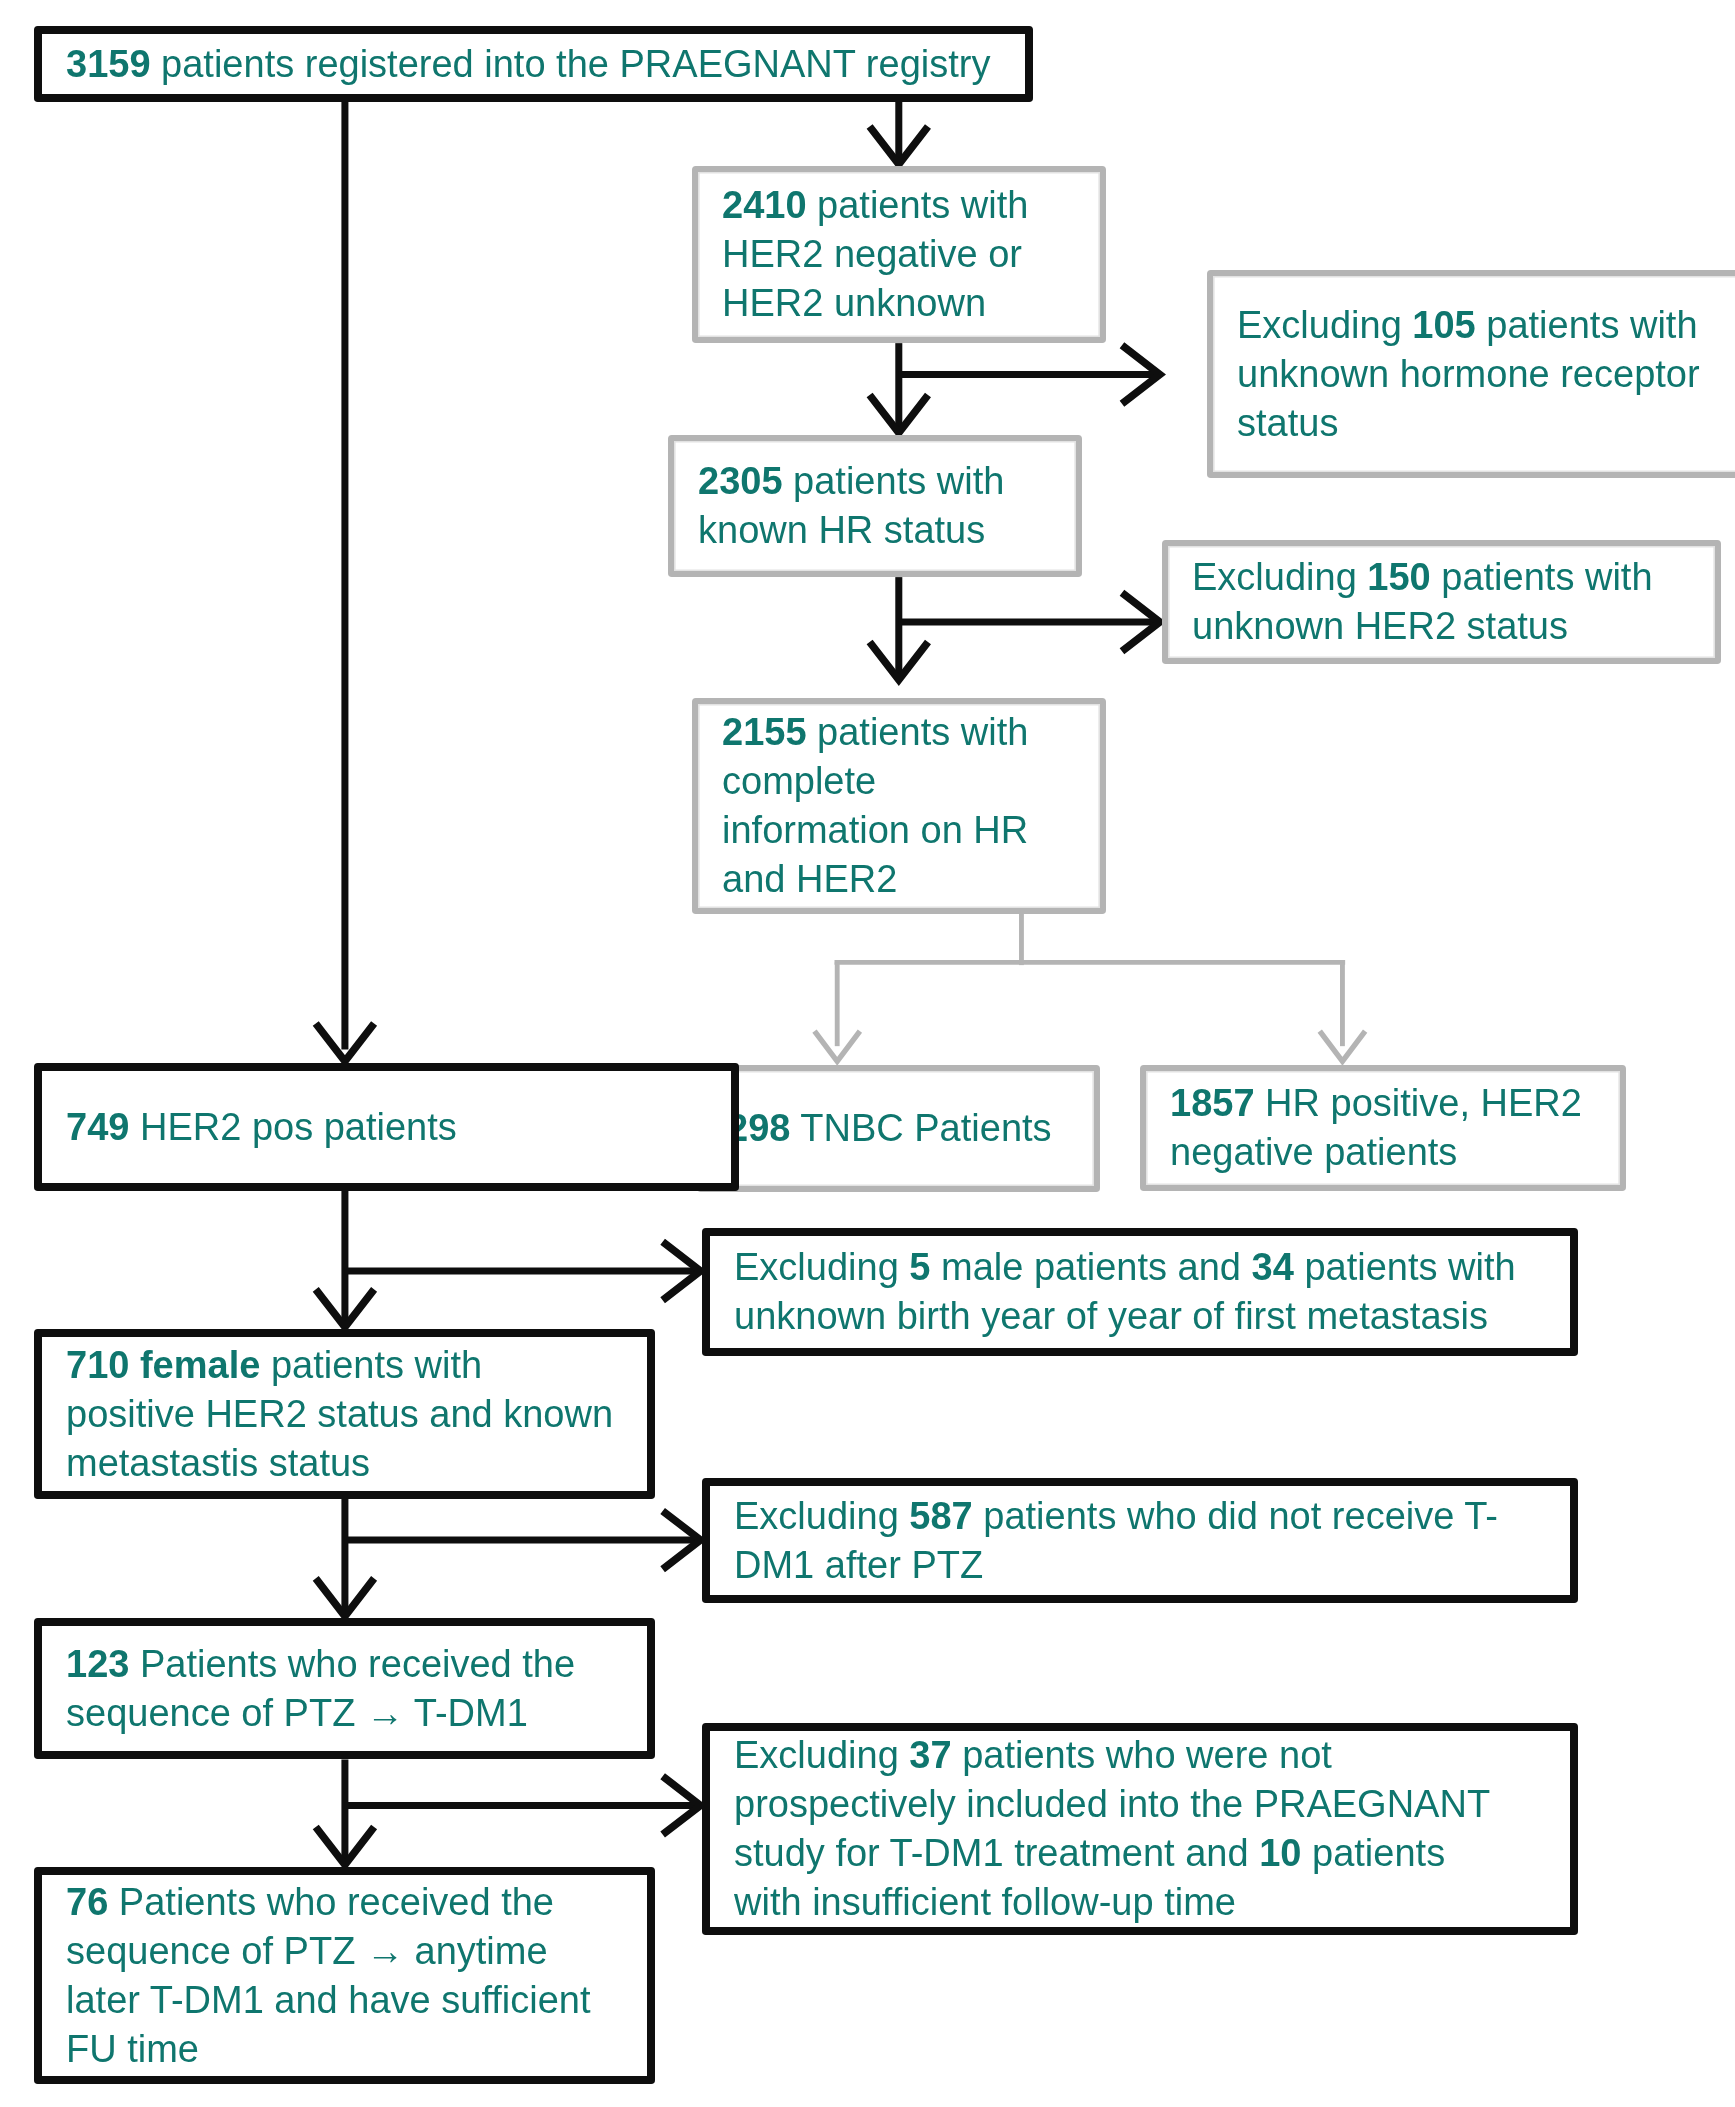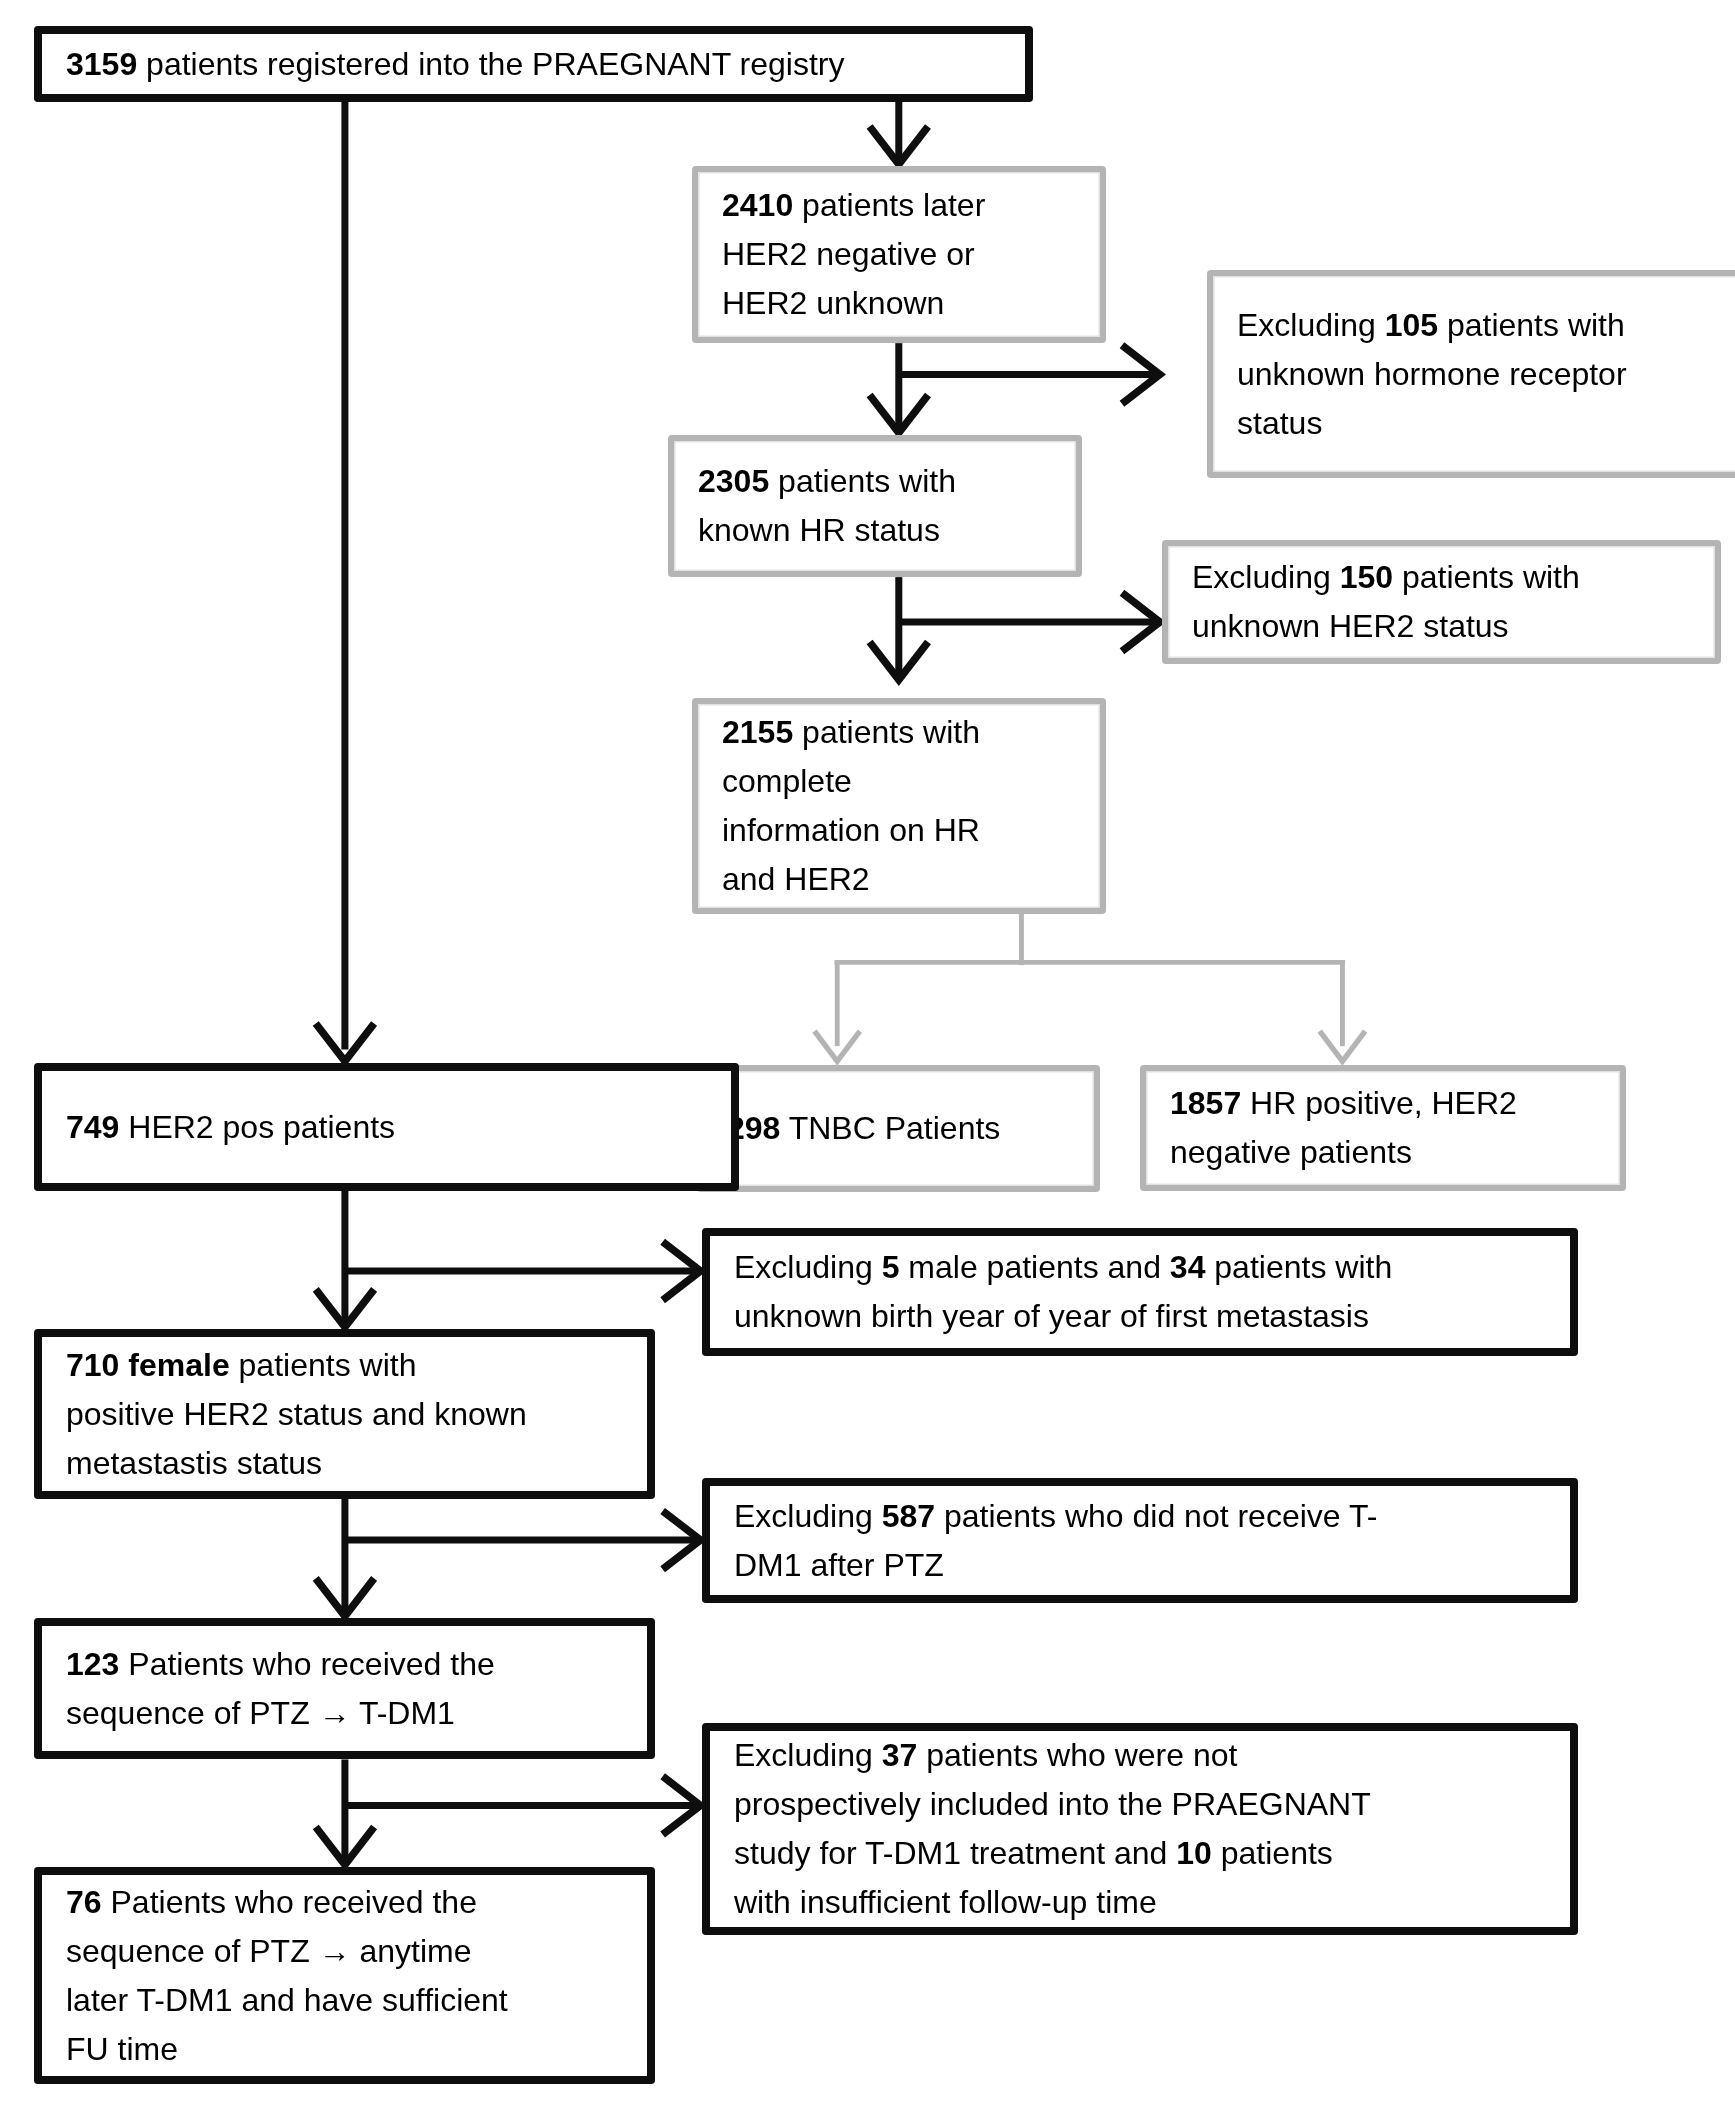--- a/index.html
+++ b/index.html
@@ -9,22 +9,22 @@
   }
   #diagram { position:absolute; left:0; top:0; width:1736px; height:2108px; }
   svg.connectors { position:absolute; left:0; top:0; width:1736px; height:2108px; }
   .box {
     position:absolute; background:#ffffff; box-sizing:border-box;
     display:flex; align-items:center; border-radius:3.8px;
   }
   .box.black { border:8px solid #0e0e0e; }
   .box.gray  { border:6.5px solid #b4b4b4; box-shadow: inset 0 0 0 1.6px #e2e2e2; }
   .txt {
-    margin:0; padding:0 24px; font-size:32px; line-height:49px;
-    color:#000000; white-space:pre-line; letter-spacing:0;
+    margin:0; padding:0 24px; font-size:38px; line-height:49px;
+    color:#0f766e; white-space:pre-line; letter-spacing:0;
   }
   .txt b, .txt .num { font-weight:700; }
   .txt .arr { font-weight:700; }
   
   #box-a { left:34px;   top:26px;   width:999px; height:76px; border-width:8.6px; }
   #box-b { left:692px; top:166px;  width:414px;  height:177px; }
   #box-c { left:1162px; top:270px;  width:559px; height:208px;margin-left:45px; }
   #box-d { left:668px; top:435px;  width:414px;  height:142px; }
   #box-e { left:1162px; top:540px; width:559px; height:124px; }
   #box-f { left:692px; top:698px; width:414px;  height:216px; }
@@ -80,21 +80,21 @@
     <polyline class="glh" points="1507,1908 1549,1964 1591,1908"></polyline>
     <line class="gl" x1="2484" y1="1781" x2="2484" y2="1936"></line>
     <polyline class="glh" points="2442,1908 2484,1964 2526,1908"></polyline>
   </svg>
 
   <div class="box black" id="box-a">
     <p class="txt"><b>3159</b><span> patients registered into the PRAEGNANT registry</span></p>
   </div>
 
   <div class="box gray" id="box-b">
-    <p class="txt"><b>2410</b><span> patients later
+    <p class="txt"><b>2410</b><span> patients with
 HER2 negative or
 HER2 unknown</span></p>
   </div>
 
   <div class="box gray" id="box-c">
     <p class="txt"><span>Excluding </span><b>105</b><span> patients with
 unknown hormone receptor
 status</span></p>
   </div>
 

